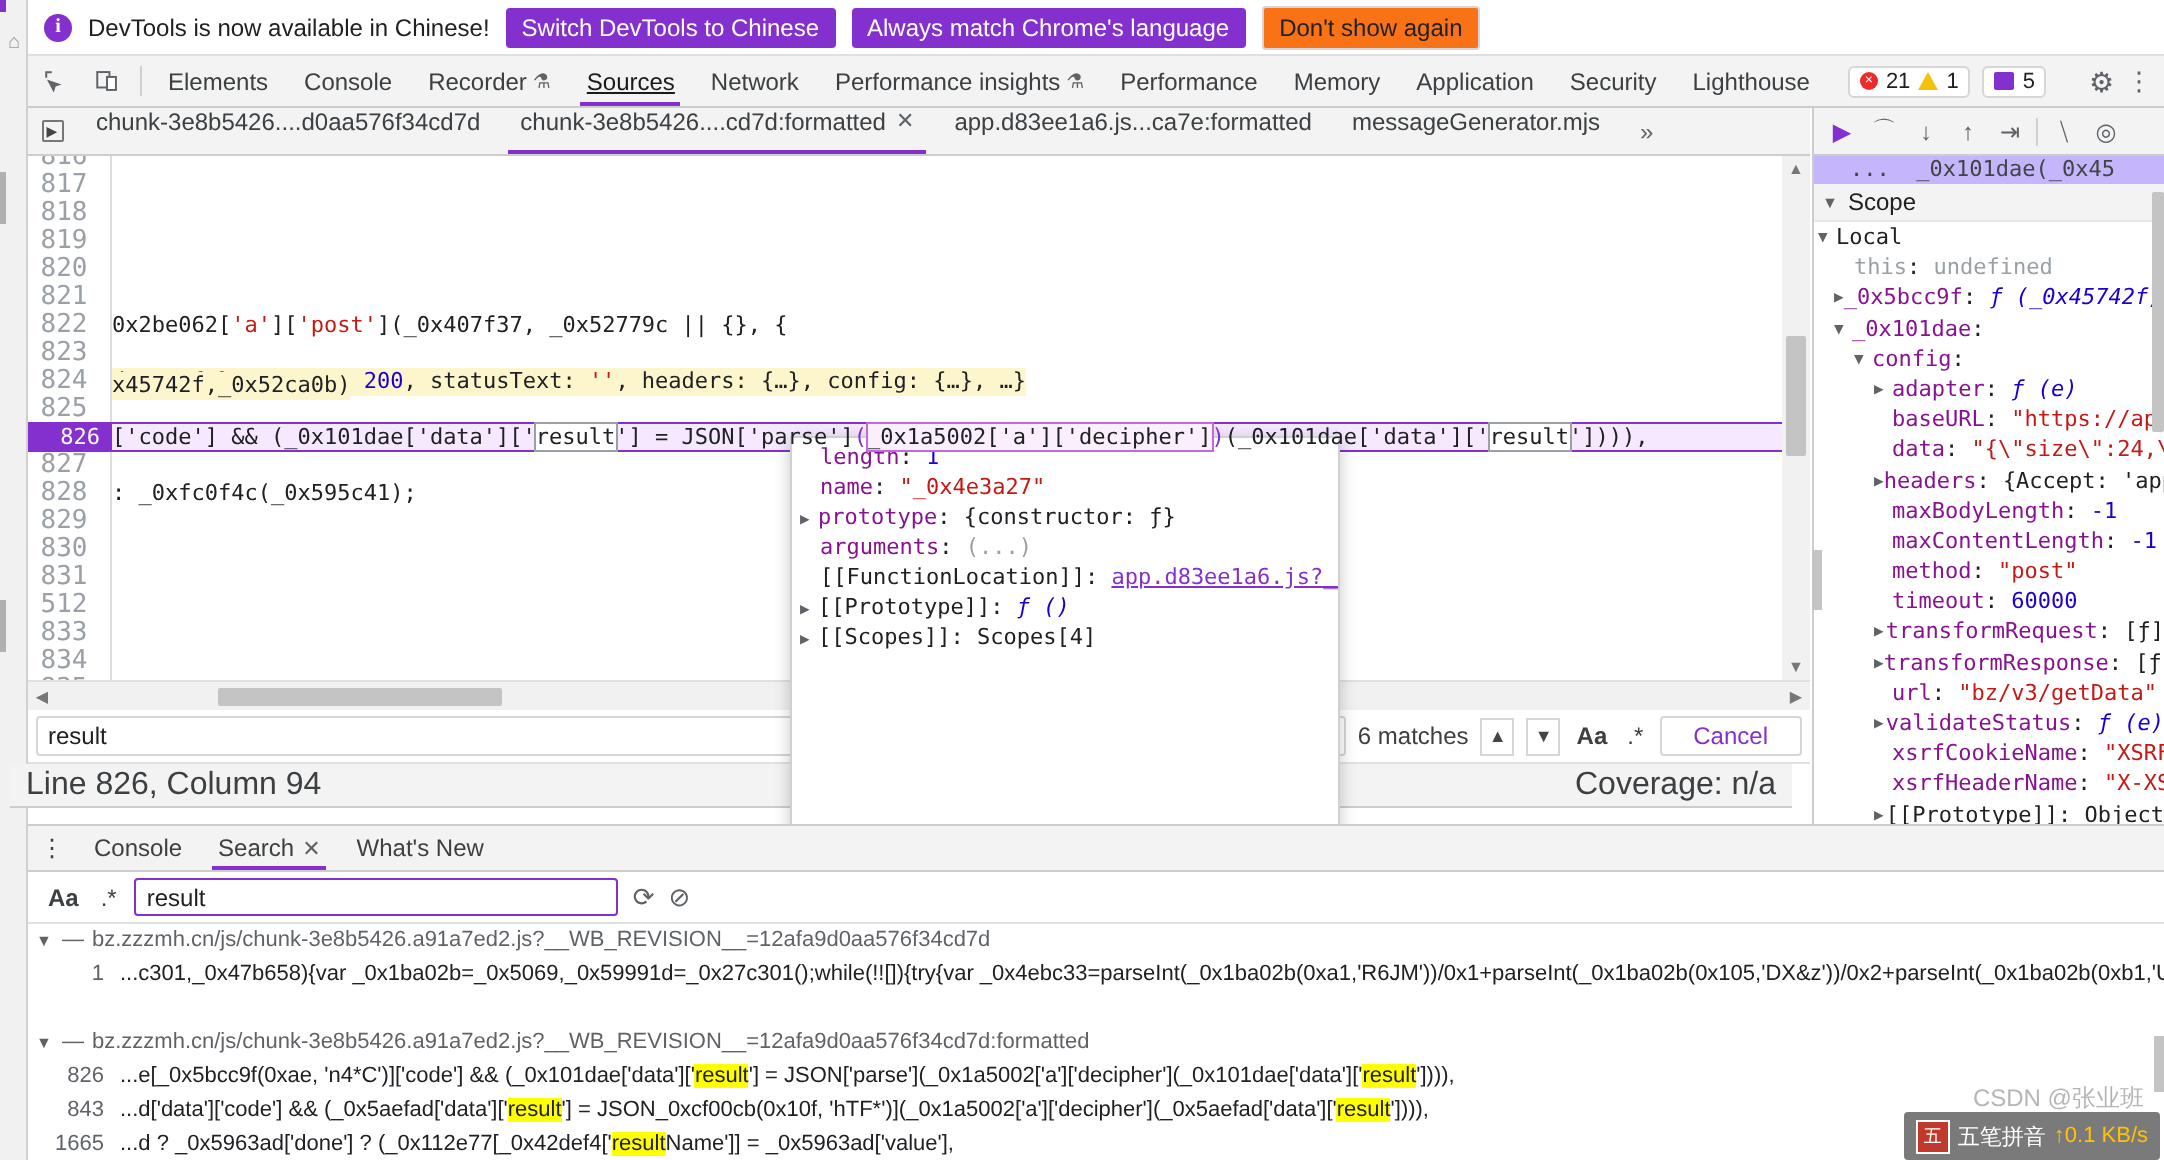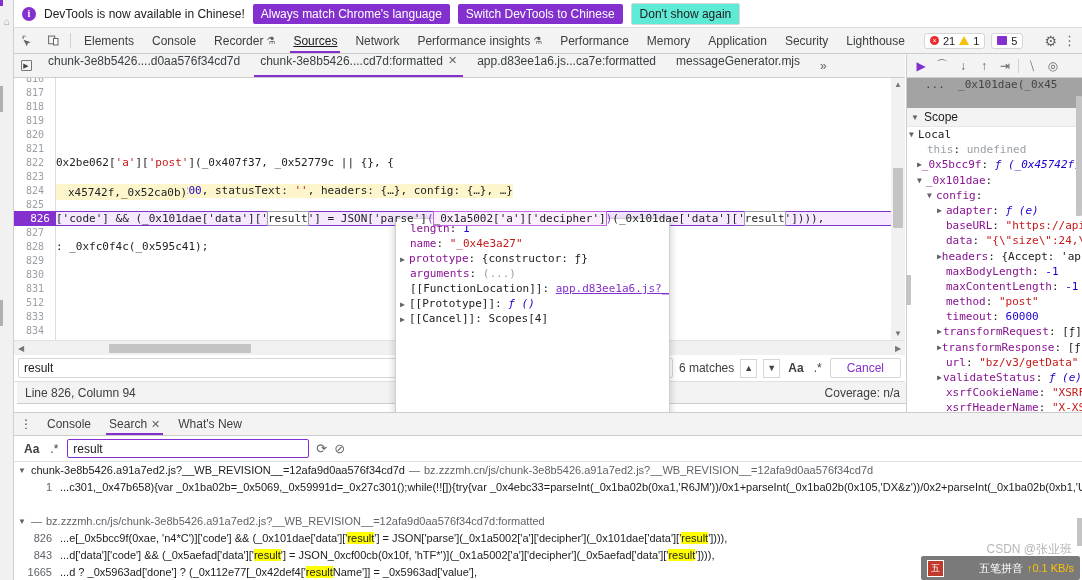--- a/index.html
+++ b/index.html
@@ -39,21 +39,21 @@
     display: flex; align-items: center; justify-content: center;
     font-family: "Liberation Serif", serif; flex: none;
   }
   .banner-text { font-size: 12px; color: #202124; white-space: nowrap; }
   .btn-primary {
     background: #8430ce; color: #fff; border: none; border-radius: 2px;
     padding: 3px 8px; font-size: 12px; font-family: "Liberation Sans", sans-serif;
     cursor: pointer; white-space: nowrap;
   }
   .btn-ghost {
-    background: #5eead4; color: #202124; border: 1px solid #d6d6d6; border-radius: 2px;
+    background: #f97316; color: #202124; border: 1px solid #d6d6d6; border-radius: 2px;
     padding: 3px 8px; font-size: 12px; font-family: "Liberation Sans", sans-serif;
     cursor: pointer; white-space: nowrap;
   }
 
   
   .toolbar {
     position: absolute; left: 14px; top: 28px; width: 1068px; height: 26px;
     background: #f3f3f3; border-bottom: 1px solid #cdcdcd;
     display: flex; align-items: stretch;
   }
@@ -139,22 +139,22 @@
   .editor {
     position: absolute; left: 14px; top: 78px; width: 891px; height: 262px;
     background: #fff; overflow: hidden;
   }
   .gutter {
     position: absolute; left: 0; top: 0; width: 42px; height: 100%;
     background: #fff; border-right: 1px solid #ddd;
   }
   .code-area { position: absolute; left: 42px; top: 0; right: 0; bottom: 0; overflow: hidden; }
   .ln {
-    position: absolute; left: 12px; width: 36px; text-align: left;
-    font-family: "DejaVu Sans Mono", monospace; font-size: 10px;
+    position: absolute; left: 0; width: 36px; text-align: center;
+    font-family: "DejaVu Sans Mono", monospace; font-size: 13px;
     color: #9aa0a6; height: 14px; line-height: 14px;
   }
   .cline {
     position: absolute; left: 0; height: 14px; line-height: 14px;
     font-family: "DejaVu Sans Mono", monospace; font-size: 11px;
     color: #202124; white-space: pre;
   }
   .tok-str { color: #c41a16; }
   .tok-num { color: #1c00cf; }
   .hl-eval { background: #fdf6cd; }
@@ -206,33 +206,33 @@
   .opt-aa { font-size: 12px; font-weight: bold; color: #3c4043; cursor: pointer; padding: 0 2px;}
   .opt-re { font-size: 12px; color: #3c4043; cursor: pointer; padding: 0 2px;}
   .cancel-btn {
     border: 1px solid #d6d6d6; border-radius: 2px; background: #fff;
     color: #8430ce; font-size: 12px; padding: 2px 16px; cursor: pointer;
     font-family: "Liberation Sans", sans-serif;
   }
 
   
   .statusbar {
-    position: absolute; left: 17px; top: 382px; width: 891px; height: 22px;
+    position: absolute; left: 5px; top: 382px; width: 891px; height: 22px;
     background: #f3f3f3; border-bottom: 1px solid #cdcdcd;
     display: flex; align-items: center; justify-content: space-between;
-    padding: 0 8px; font-size: 12px; color: #3c4043;
+    padding: 0 8px; font-size: 16px; color: #3c4043;
   }
 
   
   .sidebar {
     position: absolute; left: 906px; top: 78px; width: 176px; height: 404px;
     background: #fff; border-left: 1px solid #cdcdcd; overflow: hidden;
   }
   .sb-topline {
-    height: 30px; background: #a3a3a3; font-family: "DejaVu Sans Mono", monospace;
+    height: 14px; background: #c4b5fd; font-family: "DejaVu Sans Mono", monospace;
     font-size: 11px; color: #444; white-space: pre; overflow: hidden; padding-left: 18px;
   }
   .sb-section {
     height: 19px; display: flex; align-items: center; gap: 4px;
     font-size: 12px; color: #202124; border-bottom: 1px solid #e8e8e8;
     background: #f3f3f3; padding-left: 4px; cursor: pointer;
   }
   .tri { font-size: 8px; color: #5f6368; width: 9px; display:inline-block;}
   .sb-rows { font-family: "DejaVu Sans Mono", monospace; font-size: 11px; }
   .sb-row {
@@ -332,40 +332,40 @@
     font-size: 12px; color: rgba(120,120,120,0.55); white-space: nowrap;
     pointer-events: none;
   }
   .tray {
     position: absolute; right: 2px; bottom: 0; height: 24px;
     display: flex; align-items: center; gap: 4px;
     background: rgba(70,70,70,0.72); padding: 0 6px; border-radius: 2px;
   }
   .tray-ico { width: 17px; height: 17px; background: #c0392b; border: 1px solid #fff;
               color: #fff; font-size: 9px; display:flex;align-items:center;justify-content:center;}
-  .tray-txt { color: #fff; font-size: 11px; white-space: nowrap; margin-left: 31px; }
+  .tray-txt { color: #fff; font-size: 11px; white-space: nowrap; }
   .tray-speed { color: #ffc107; font-size: 11px; white-space: nowrap; }
 </style>
 </head>
 <body>
 
 <div class="app">
 
   <div class="left-rail">
     <div class="rail-icon">⌂</div>
     <div class="rail-bar" style="top:0;height:6px;background:#8430ce;"></div>
     <div class="rail-bar" style="top:86px;height:26px;"></div>
     <div class="rail-bar" style="top:300px;height:26px;"></div>
   </div>
 
   <div class="banner">
     <div class="info-icon">i</div>
     <span class="banner-text">DevTools is now available in Chinese!</span>
+    <button class="btn-primary">Switch DevTools to Chinese</button>
     <button class="btn-primary">Always match Chrome's language</button>
-    <button class="btn-primary">Switch DevTools to Chinese</button>
     <button class="btn-ghost">Don't show again</button>
   </div>
 
   <div class="toolbar">
     <div class="tb-icon">
       <svg width="13" height="13" viewBox="0 0 16 16">
           <path d="M2 2h4v1.2H3.2V6H2V2zM3 7l9 3.2-3.6 1.2L7.2 15 3 7z" fill="#5f6368"></path>
         </svg>
     </div>
     <div class="tb-icon">
@@ -479,21 +479,21 @@
       <div class="ln" style="top:204px">831</div>
       <div class="ln" style="top:218px">512</div>
       <div class="ln" style="top:232px">833</div>
       <div class="ln" style="top:246px">834</div>
       <div class="ln" style="top:260px">835</div>
     </div>
 
     <div class="code-area">
       <div class="cline" style="top:78px;">0x2be062[<span class="tok-str">'a'</span>][<span class="tok-str">'post'</span>](_0x407f37, _0x52779c || {}, {</div>
       <div class="cline hl-eval" style="top:106px;">data: {…}, status: <span class="tok-num">200</span>, statusText: <span class="tok-str">''</span>, headers: {…}, config: {…}, …}</div>
-      <div class="cline hl-eval" style="top:108px;padding-left:12px;">x45742f,_0x52ca0b)</div>
+      <div class="cline hl-eval" style="top:108px;">x45742f,_0x52ca0b)</div>
       <div class="cline" style="top:162px;">: _0xfc0f4c(_0x595c41);</div>
     </div>
 
     <div class="exec-row" style="top:133px;"></div>
     <div class="exec-num" style="top:133px;">826</div>
     <div class="cline" style="top:133px;left:42px;height:15px;line-height:15px;z-index:3;"><span>['code'] &amp;&amp; (_0x101dae['data']['</span><span class="sel-box">result</span><span>'] = JSON['parse']</span><span style="color:#8430ce">(</span><span class="prop-box">_0x1a5002['a']['decipher']</span><span style="color:#8430ce">)</span><span>(_0x101dae['data']['</span><span class="sel-box">result</span><span>']))),</span></div>
   </div>
 
   <div class="v-scroll">
     <div class="vs-arrow" style="position:absolute;top:2px;">▲</div>
@@ -557,21 +557,21 @@
 
   <div class="popup">
     <div class="popup-tail"></div>
     <div class="popup-rows">
       <div class="p-row" style="padding-left:14px"><span class="key">length</span><span>: </span><span class="val-num">1</span></div>
       <div class="p-row" style="padding-left:14px"><span class="key">name</span><span>: </span><span class="val-str">"_0x4e3a27"</span></div>
       <div class="p-row" style="padding-left:4px"><span class="tri">▶</span><span class="key">prototype</span><span>: </span><span class="val-obj">{constructor: ƒ}</span></div>
       <div class="p-row" style="padding-left:14px"><span class="key">arguments</span><span>: </span><span class="val-dim">(...)</span></div>
       <div class="p-row" style="padding-left:14px"><span class="val-obj">[[FunctionLocation]]</span><span>: </span><span class="p-link">app.d83ee1a6.js?__WE</span></div>
       <div class="p-row" style="padding-left:4px"><span class="tri">▶</span><span class="val-obj">[[Prototype]]</span><span>: </span><span class="val-fn">ƒ ()</span></div>
-      <div class="p-row" style="padding-left:4px"><span class="tri">▶</span><span class="val-obj">[[Cancel]]</span><span>: </span><span class="val-obj">Scopes[4]</span></div>
+      <div class="p-row" style="padding-left:4px"><span class="tri">▶</span><span class="val-obj">[[Scopes]]</span><span>: </span><span class="val-obj">Scopes[4]</span></div>
     </div>
     <div class="popup-hscroll">
       <div class="hs-arrow">◀</div>
       <div class="ph-thumb"></div>
       <div style="position:absolute;right:0;" class="hs-arrow">▶</div>
     </div>
   </div>
 
   <div class="drawer-tabs">
     <div class="dtab" style="padding:0 6px">⋮</div>
@@ -591,21 +591,20 @@
     <span class="opt-aa">Aa</span>
     <span class="opt-re">.*</span>
     <input class="ds-input" value="result" style="">
     <span class="ds-icon">⟳</span>
     <span class="ds-icon">⊘</span>
   </div>
 
   <div class="results">
     <div class="res-file">
       <span class="tri">▼</span>
-      <span class="name">chunk-3e8b5426.a91a7ed2.js?__WB_REVISION__=12afa9d0aa576f34cd7d</span>
       <span class="url">—</span>
       <span class="url">bz.zzzmh.cn/js/chunk-3e8b5426.a91a7ed2.js?__WB_REVISION__=12afa9d0aa576f34cd7d</span>
     </div>
     <div class="res-line"><span class="res-no">1</span><span>...c301,_0x47b658){var _0x1ba02b=_0x5069,_0x59991d=_0x27c301();while(!![]){try{var _0x4ebc33=parseInt(_0x1ba02b(0xa1,'R6JM'))/0x1+parseInt(_0x1ba02b(0x105,'DX&amp;z'))/0x2+parseInt(_0x1ba02b(0xb1,'UDfq'))/0x3*(-pa</span></div>
 
     <div class="res-file" style="margin-top:17px">
       <span class="tri">▼</span>
       <span class="url">—</span>
       <span class="url">bz.zzzmh.cn/js/chunk-3e8b5426.a91a7ed2.js?__WB_REVISION__=12afa9d0aa576f34cd7d:formatted</span>
     </div>

